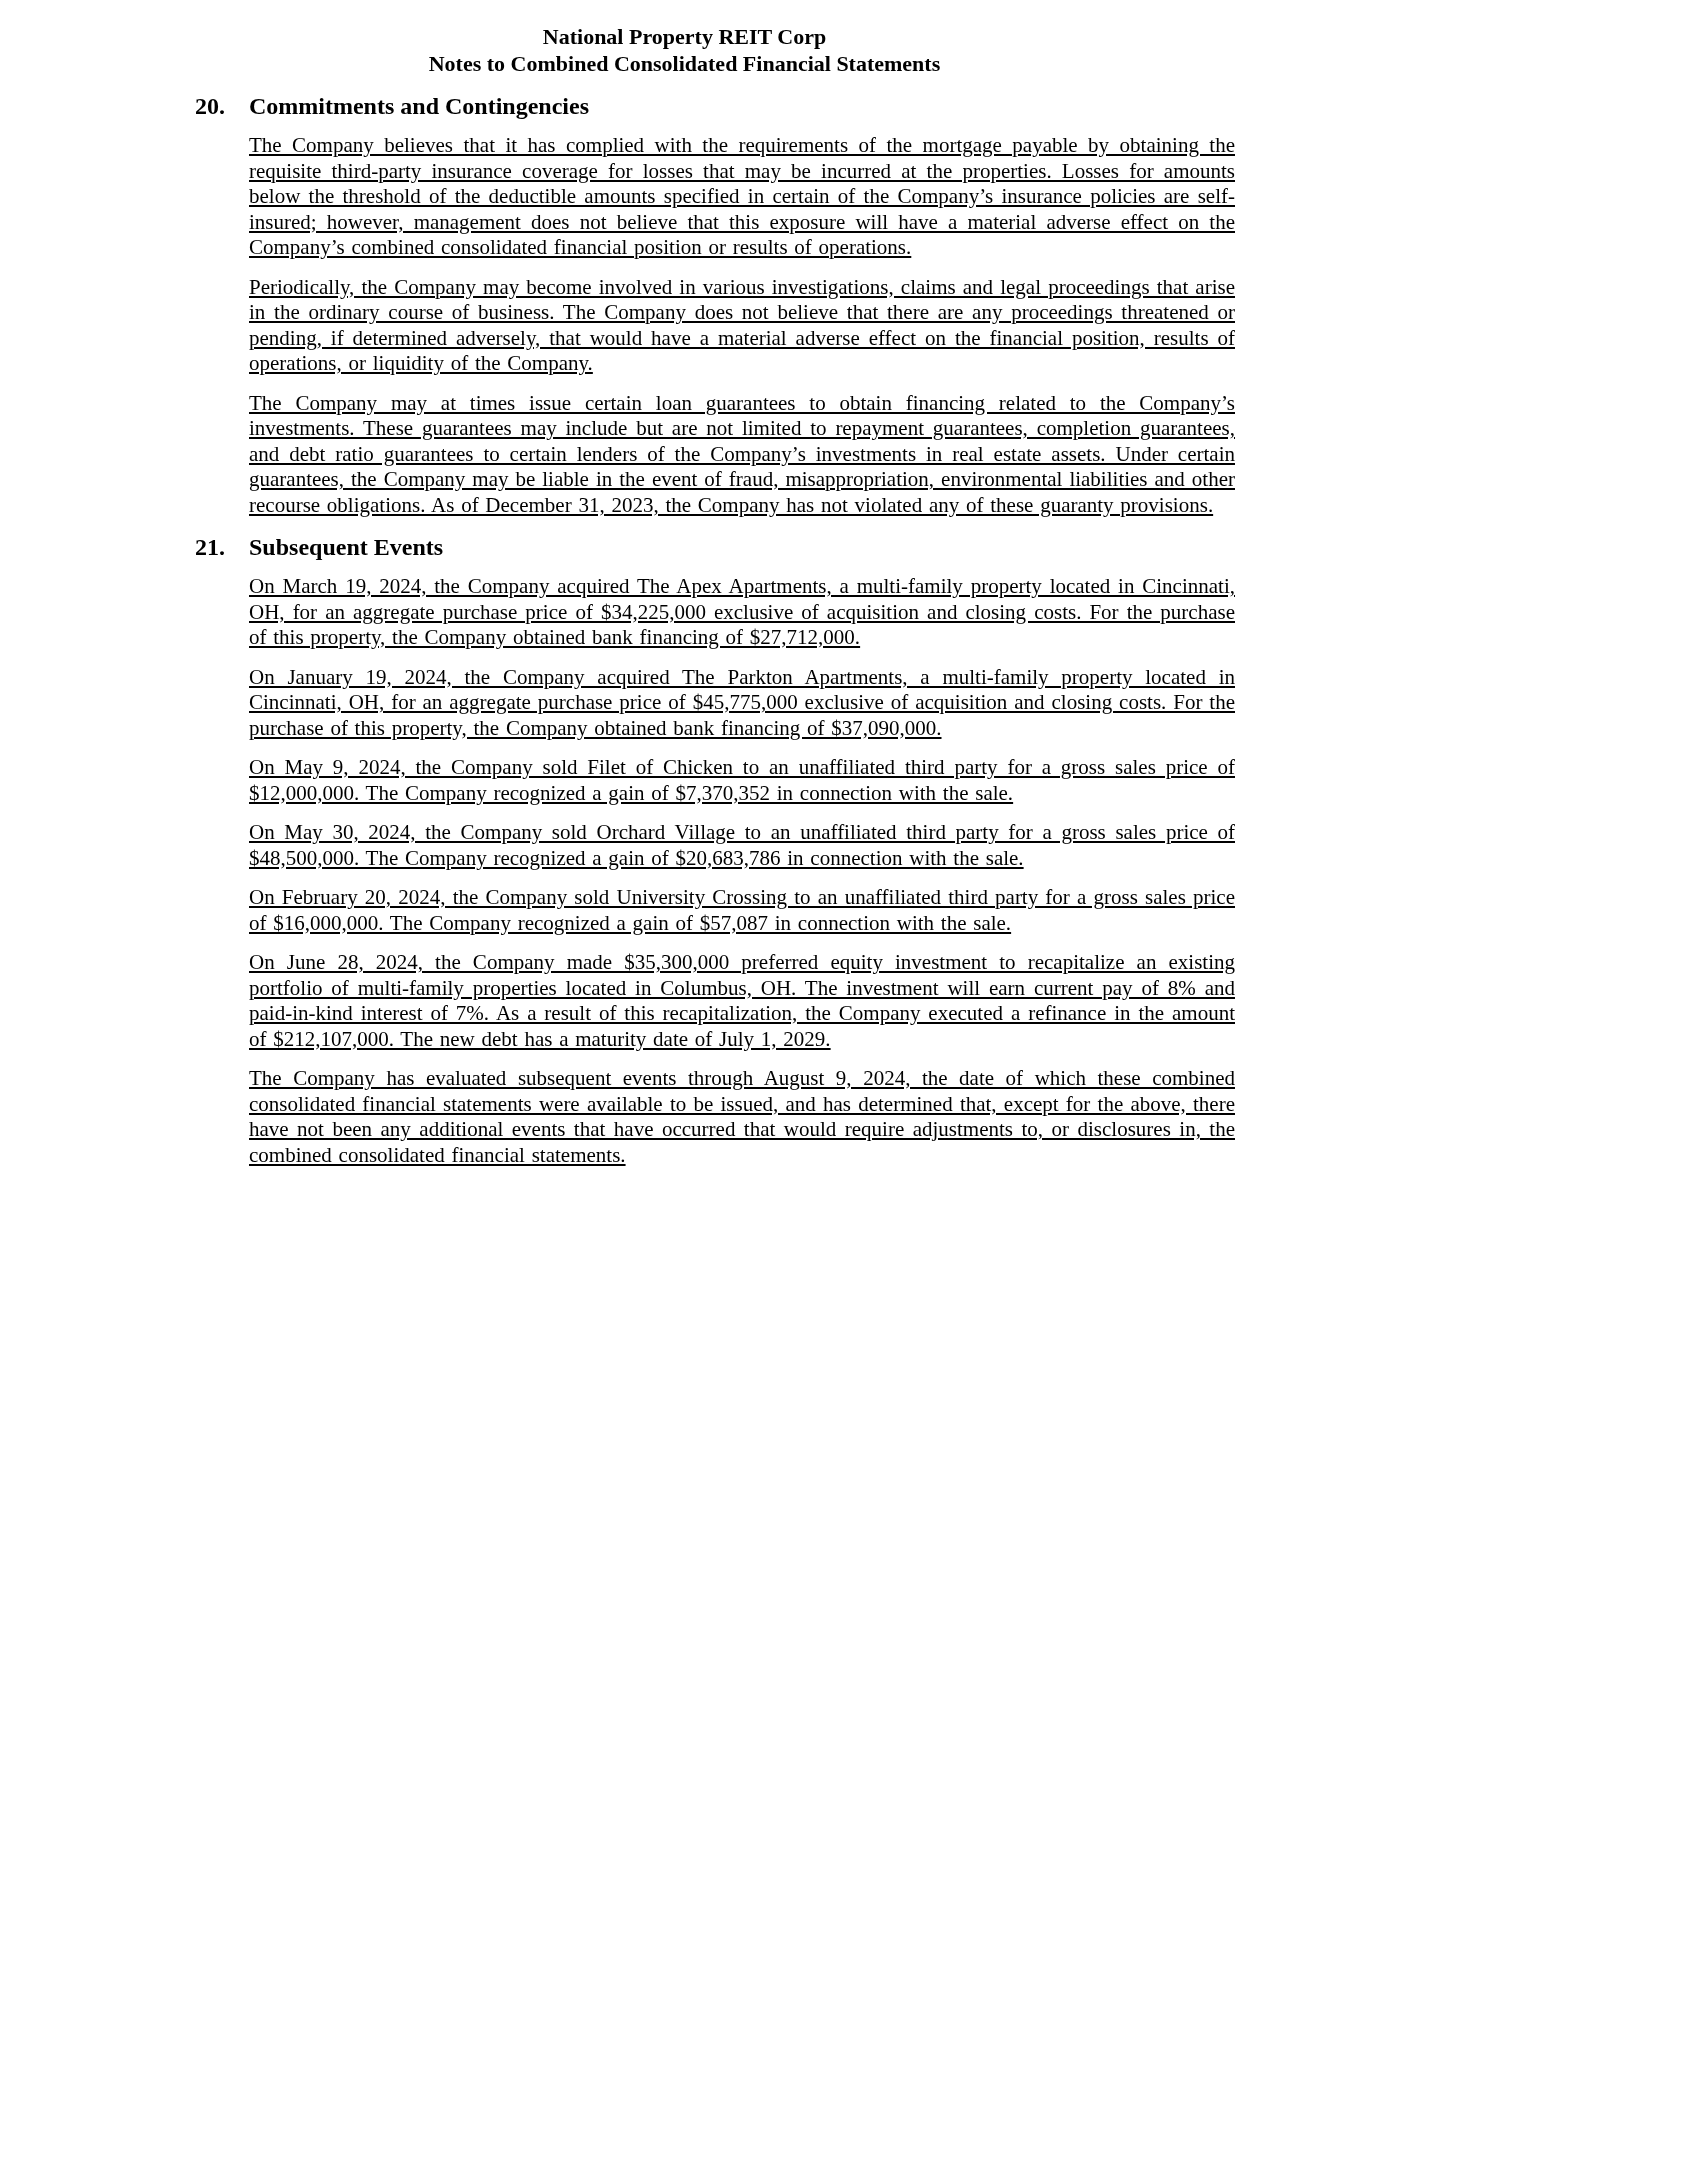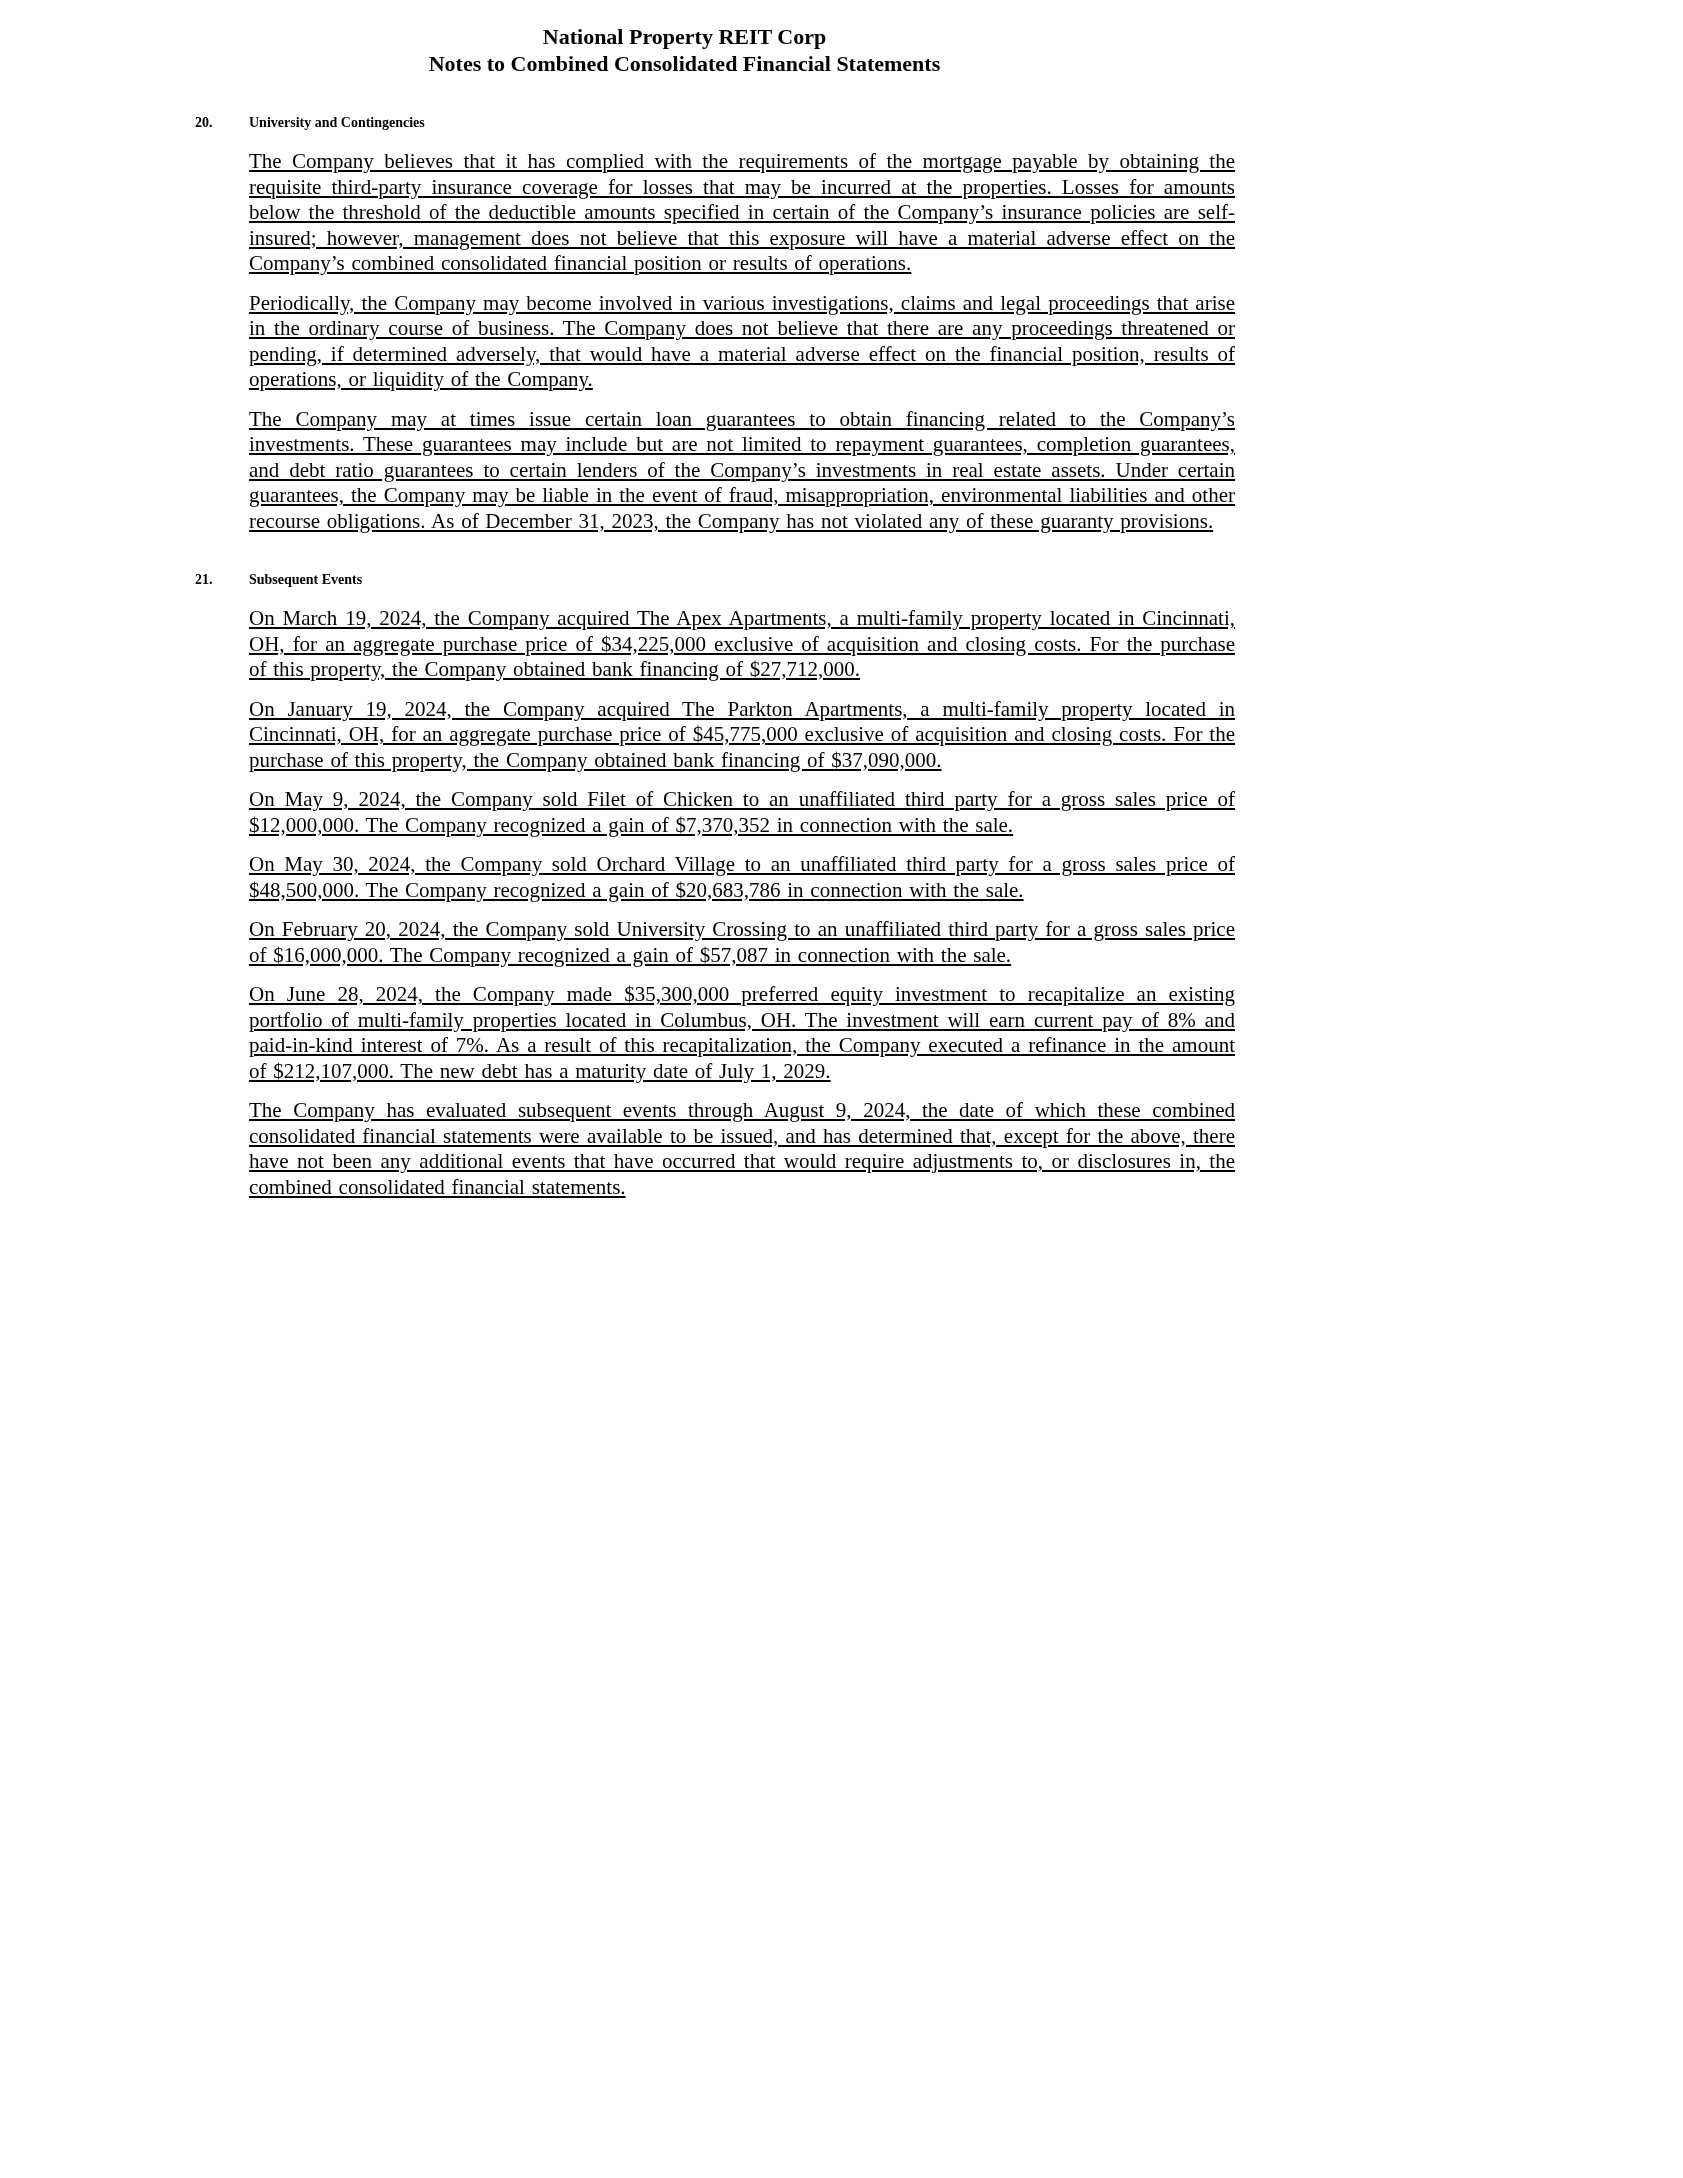--- a/index.html
+++ b/index.html
@@ -23,23 +23,23 @@
     text-align: center;
     font-weight: 700;
     font-size: 22px;
     line-height: 27px;
   }
   .content {
     margin-top: 14px;
   }
   .section-heading {
     position: relative;
-    margin: 32px 134px 13px 249px;
+    margin: 16px 134px 13px 249px;
     font-weight: 700;
-    font-size: 14px;
+    font-size: 24px;
     line-height: 27px;
   }
   .section-number {
     position: absolute;
     left: -54px;
     top: 0;
   }
   .para {
     margin: 0 134px 14px 249px;
     text-align: justify;
@@ -66,21 +66,21 @@
   <div class="doc-header">
     <div class="header-line">National Property REIT Corp</div>
     <div class="header-line">Notes to Combined Consolidated Financial Statements</div>
   </div>
 
   <div class="content">
 
     <div class="section">
       <div class="section-heading">
         <span class="section-number">20.</span>
-        <span class="section-title">University and Contingencies</span>
+        <span class="section-title">Commitments and Contingencies</span>
       </div>
       <p class="para">The Company believes that it has complied with the requirements of the mortgage payable by obtaining the requisite third-party insurance coverage for losses that may be incurred at the properties. Losses for amounts below the threshold of the deductible amounts specified in certain of the Company’s insurance policies are self-insured; however, management does not believe that this exposure will have a material adverse effect on the Company’s combined consolidated financial position or results of operations.</p>
       <p class="para">Periodically, the Company may become involved in various investigations, claims and legal proceedings that arise in the ordinary course of business. The Company does not believe that there are any proceedings threatened or pending, if determined adversely, that would have a material adverse effect on the financial position, results of operations, or liquidity of the Company.</p>
       <p class="para">The Company may at times issue certain loan guarantees to obtain financing related to the Company’s investments. These guarantees may include but are not limited to repayment guarantees, completion guarantees, and debt ratio guarantees to certain lenders of the Company’s investments in real estate assets. Under certain guarantees, the Company may be liable in the event of fraud, misappropriation, environmental liabilities and other recourse obligations. As of December 31, 2023, the Company has not violated any of these guaranty provisions.</p>
     </div>
 
     <div class="section">
       <div class="section-heading">
         <span class="section-number">21.</span>
         <span class="section-title">Subsequent Events</span>

